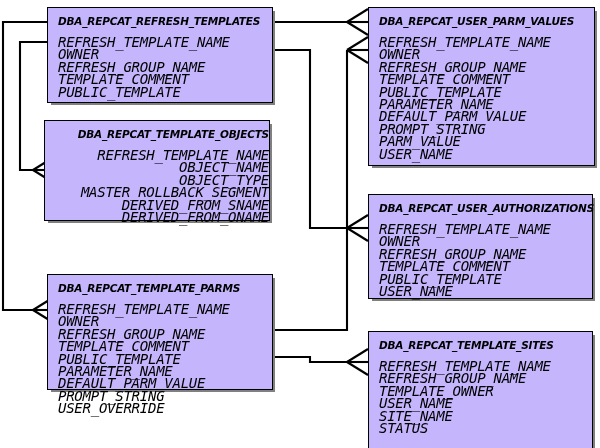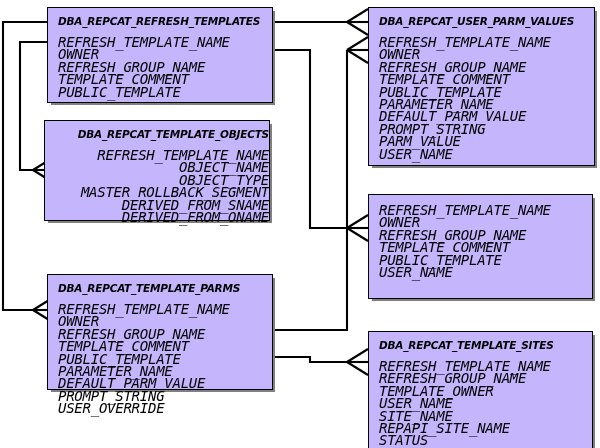--- a/index.html
+++ b/index.html
@@ -154,36 +154,36 @@
       <li>PUBLIC_TEMPLATE</li>
       <li>PARAMETER_NAME</li>
       <li>DEFAULT_PARM_VALUE</li>
       <li>PROMPT_STRING</li>
       <li>PARM_VALUE</li>
       <li>USER_NAME</li>
     </ul>
   </div>
 
   <div class="entity" style="left:368px;top:194px;width:225px;height:105px;">
+    <div class="entity-title">DBA_REPCAT_USER_AUTHORIZATIONS</div>
     <ul class="field-list">
       <li>REFRESH_TEMPLATE_NAME</li>
       <li>OWNER</li>
       <li>REFRESH_GROUP_NAME</li>
       <li>TEMPLATE_COMMENT</li>
       <li>PUBLIC_TEMPLATE</li>
       <li>USER_NAME</li>
     </ul>
   </div>
 
   <div class="entity" style="left:368px;top:331px;width:225px;height:118px;">
     <div class="entity-title">DBA_REPCAT_TEMPLATE_SITES</div>
     <ul class="field-list">
       <li>REFRESH_TEMPLATE_NAME</li>
       <li>REFRESH_GROUP_NAME</li>
       <li>TEMPLATE_OWNER</li>
       <li>USER_NAME</li>
       <li>SITE_NAME</li>
-      <li>REPAPI_SITE_NAME</li>
       <li>STATUS</li>
     </ul>
   </div>
 
 </div>
 
 </body></html>

